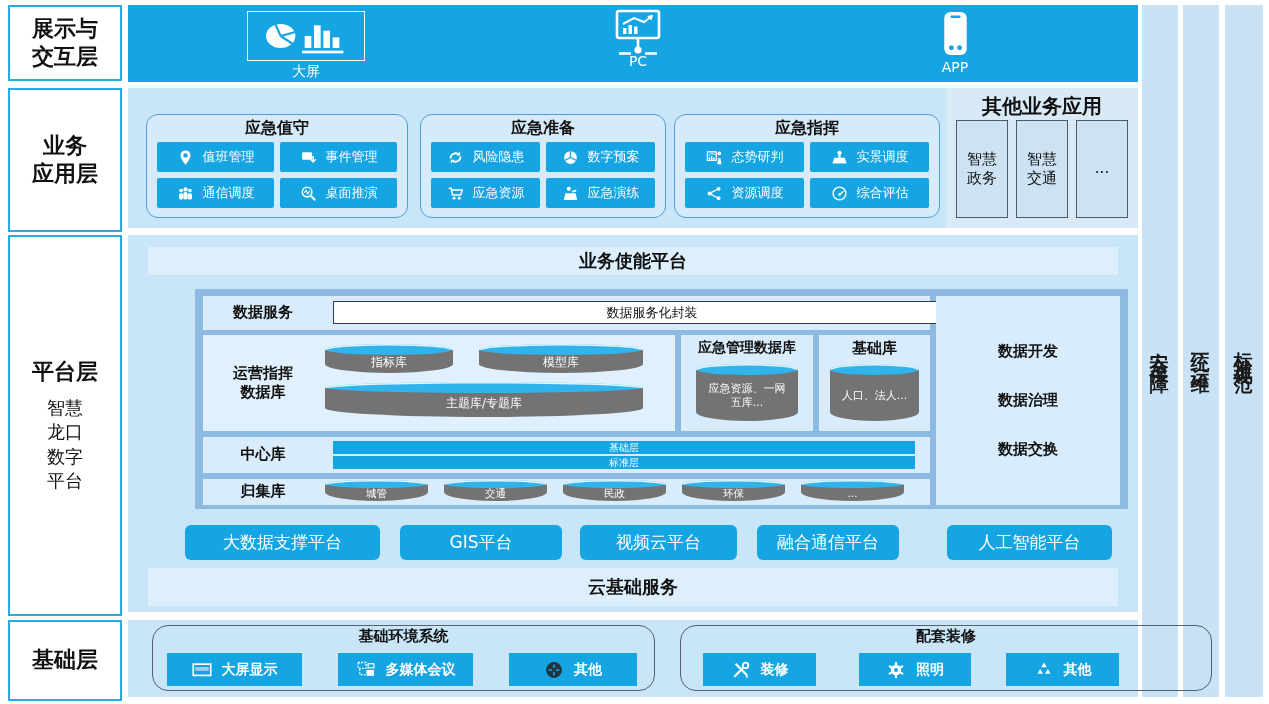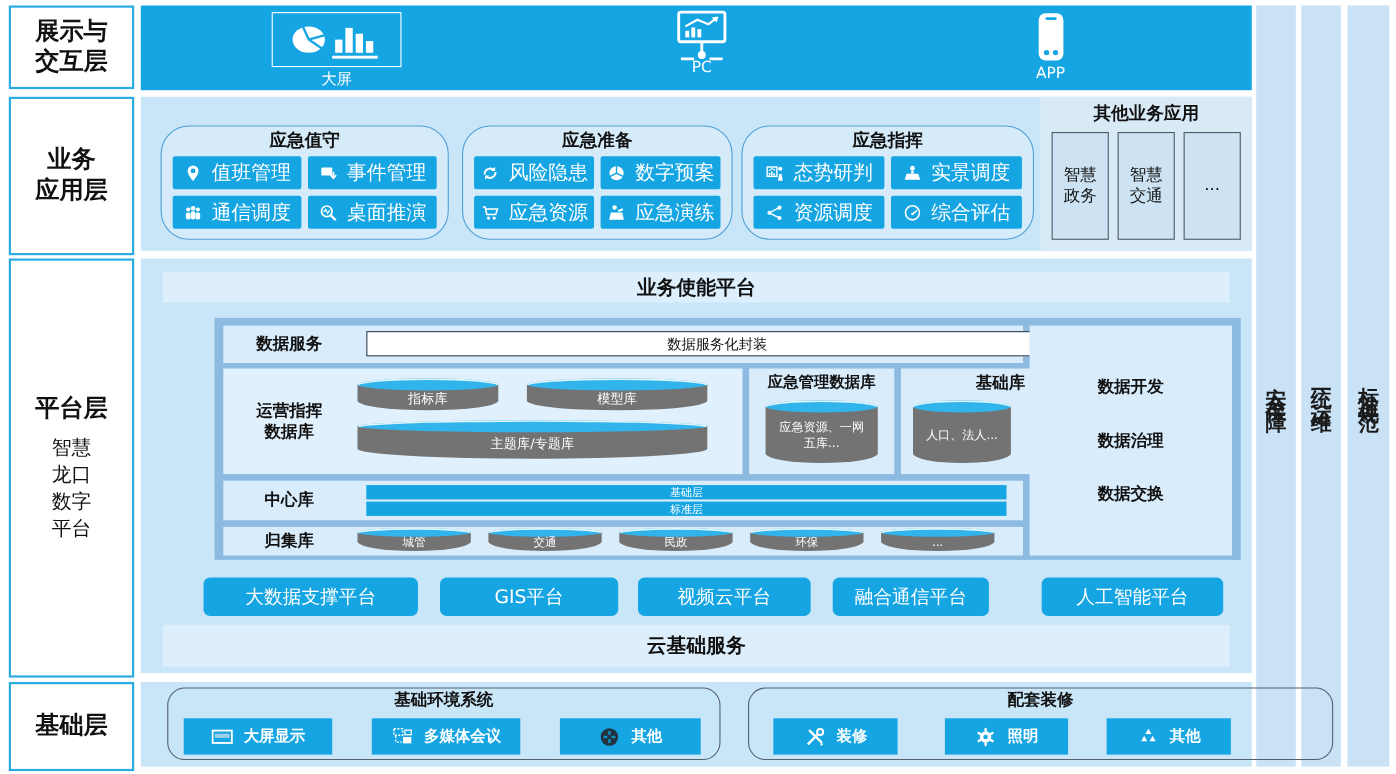--- a/index.html
+++ b/index.html
@@ -22,29 +22,29 @@
   #band-business{top:88px;height:140px;background:#c9e6f8;}
   #band-platform{top:235px;height:377px;background:#c9e6f8;}
   #band-foundation{top:620px;height:77px;background:#c9e6f8;}
   
   .device{position:absolute;top:6px;width:140px;display:flex;flex-direction:column;
           align-items:center;color:#fff;font-size:14px;gap:2px;}
   .devframe{border:1px solid #fff;padding:4px 12px;line-height:0;}
   
   .b2-title{position:absolute;top:2px;left:0;width:818px;text-align:center;
             font-weight:bold;font-size:17px;}
-  .grp{position:absolute;top:26px;height:104px;border:1.5px solid #4f9fd6;border-radius:26px;
+  .grp{position:absolute;top:26px;height:104px;border:1.5px solid #4f9fd6;border-radius:12px;
        background:#d6ebfa;box-sizing:border-box;padding:2px 10px 0;}
   .grp-title{text-align:center;font-weight:bold;font-size:16px;line-height:22px;}
   .grp-grid{display:grid;grid-template-columns:1fr 1fr;gap:6px;margin-top:3px;}
   .sbtn{height:30px;background:#16a5e3;color:#fff;display:flex;align-items:center;
-        justify-content:center;gap:9px;font-size:18px;border-radius:2px;text-align:center;}
+        justify-content:center;gap:9px;font-size:13px;border-radius:2px;text-align:center;}
   .ic{width:17px;height:17px;flex:none;}
   .otherapps{position:absolute;left:818px;top:0;width:192px;height:140px;background:#d9eaf7;}
-  .oa-title{text-align:center;font-weight:bold;font-size:16px;margin-top:5px;}
+  .oa-title{text-align:center;font-weight:bold;font-size:20px;margin-top:5px;}
   .oa-row{position:absolute;left:10px;right:10px;top:32px;bottom:10px;display:flex;gap:8px;
           justify-content:center;}
   .obox{width:54px;border:1px solid #4d5b66;background:#cde3f3;display:flex;align-items:center;
         justify-content:center;text-align:center;font-size:15px;line-height:1.3;}
   
   .litebar{position:absolute;left:20px;width:970px;background:#ddeffc;display:flex;
            align-items:center;justify-content:center;font-weight:bold;font-size:18px;}
   .mpanel{position:absolute;left:67px;top:54px;width:933px;height:220px;background:#8cbae1;}
   .prow{position:absolute;background:#d8ecfb;}
   .row-label{position:absolute;left:4px;top:0;bottom:0;width:112px;display:flex;
@@ -403,21 +403,21 @@
       </div>
 
       <div class="prow" style="left:486px;top:46px;width:132px;height:96px;">
         <div style="text-align:center;font-weight:bold;font-size:14px;margin-top:4px;">应急管理数据库</div>
         <div class="cyl" style="left:15px;top:34px;width:102px;height:52px;">
           <span class="cyl-t pre" style="font-size:11px;">应急资源、一网
 五库...</span>
         </div>
       </div>
 
-      <div class="prow" style="left:624px;top:46px;width:111px;height:96px;padding-left:35px;">
+      <div class="prow" style="left:624px;top:46px;width:111px;height:96px;">
         <div style="text-align:center;font-weight:bold;font-size:15px;margin-top:4px;">基础库</div>
         <div class="cyl" style="left:11px;top:34px;width:89px;height:52px;">
           <span class="cyl-t" style="font-size:11px;">人口、法人...</span>
         </div>
       </div>
 
       <div class="prow" style="left:8px;top:148px;width:727px;height:36px;">
         <div class="row-label">中心库</div>
         <div class="hbar" style="top:4px;">基础层</div>
         <div class="hbar" style="top:19px;">标准层</div>

